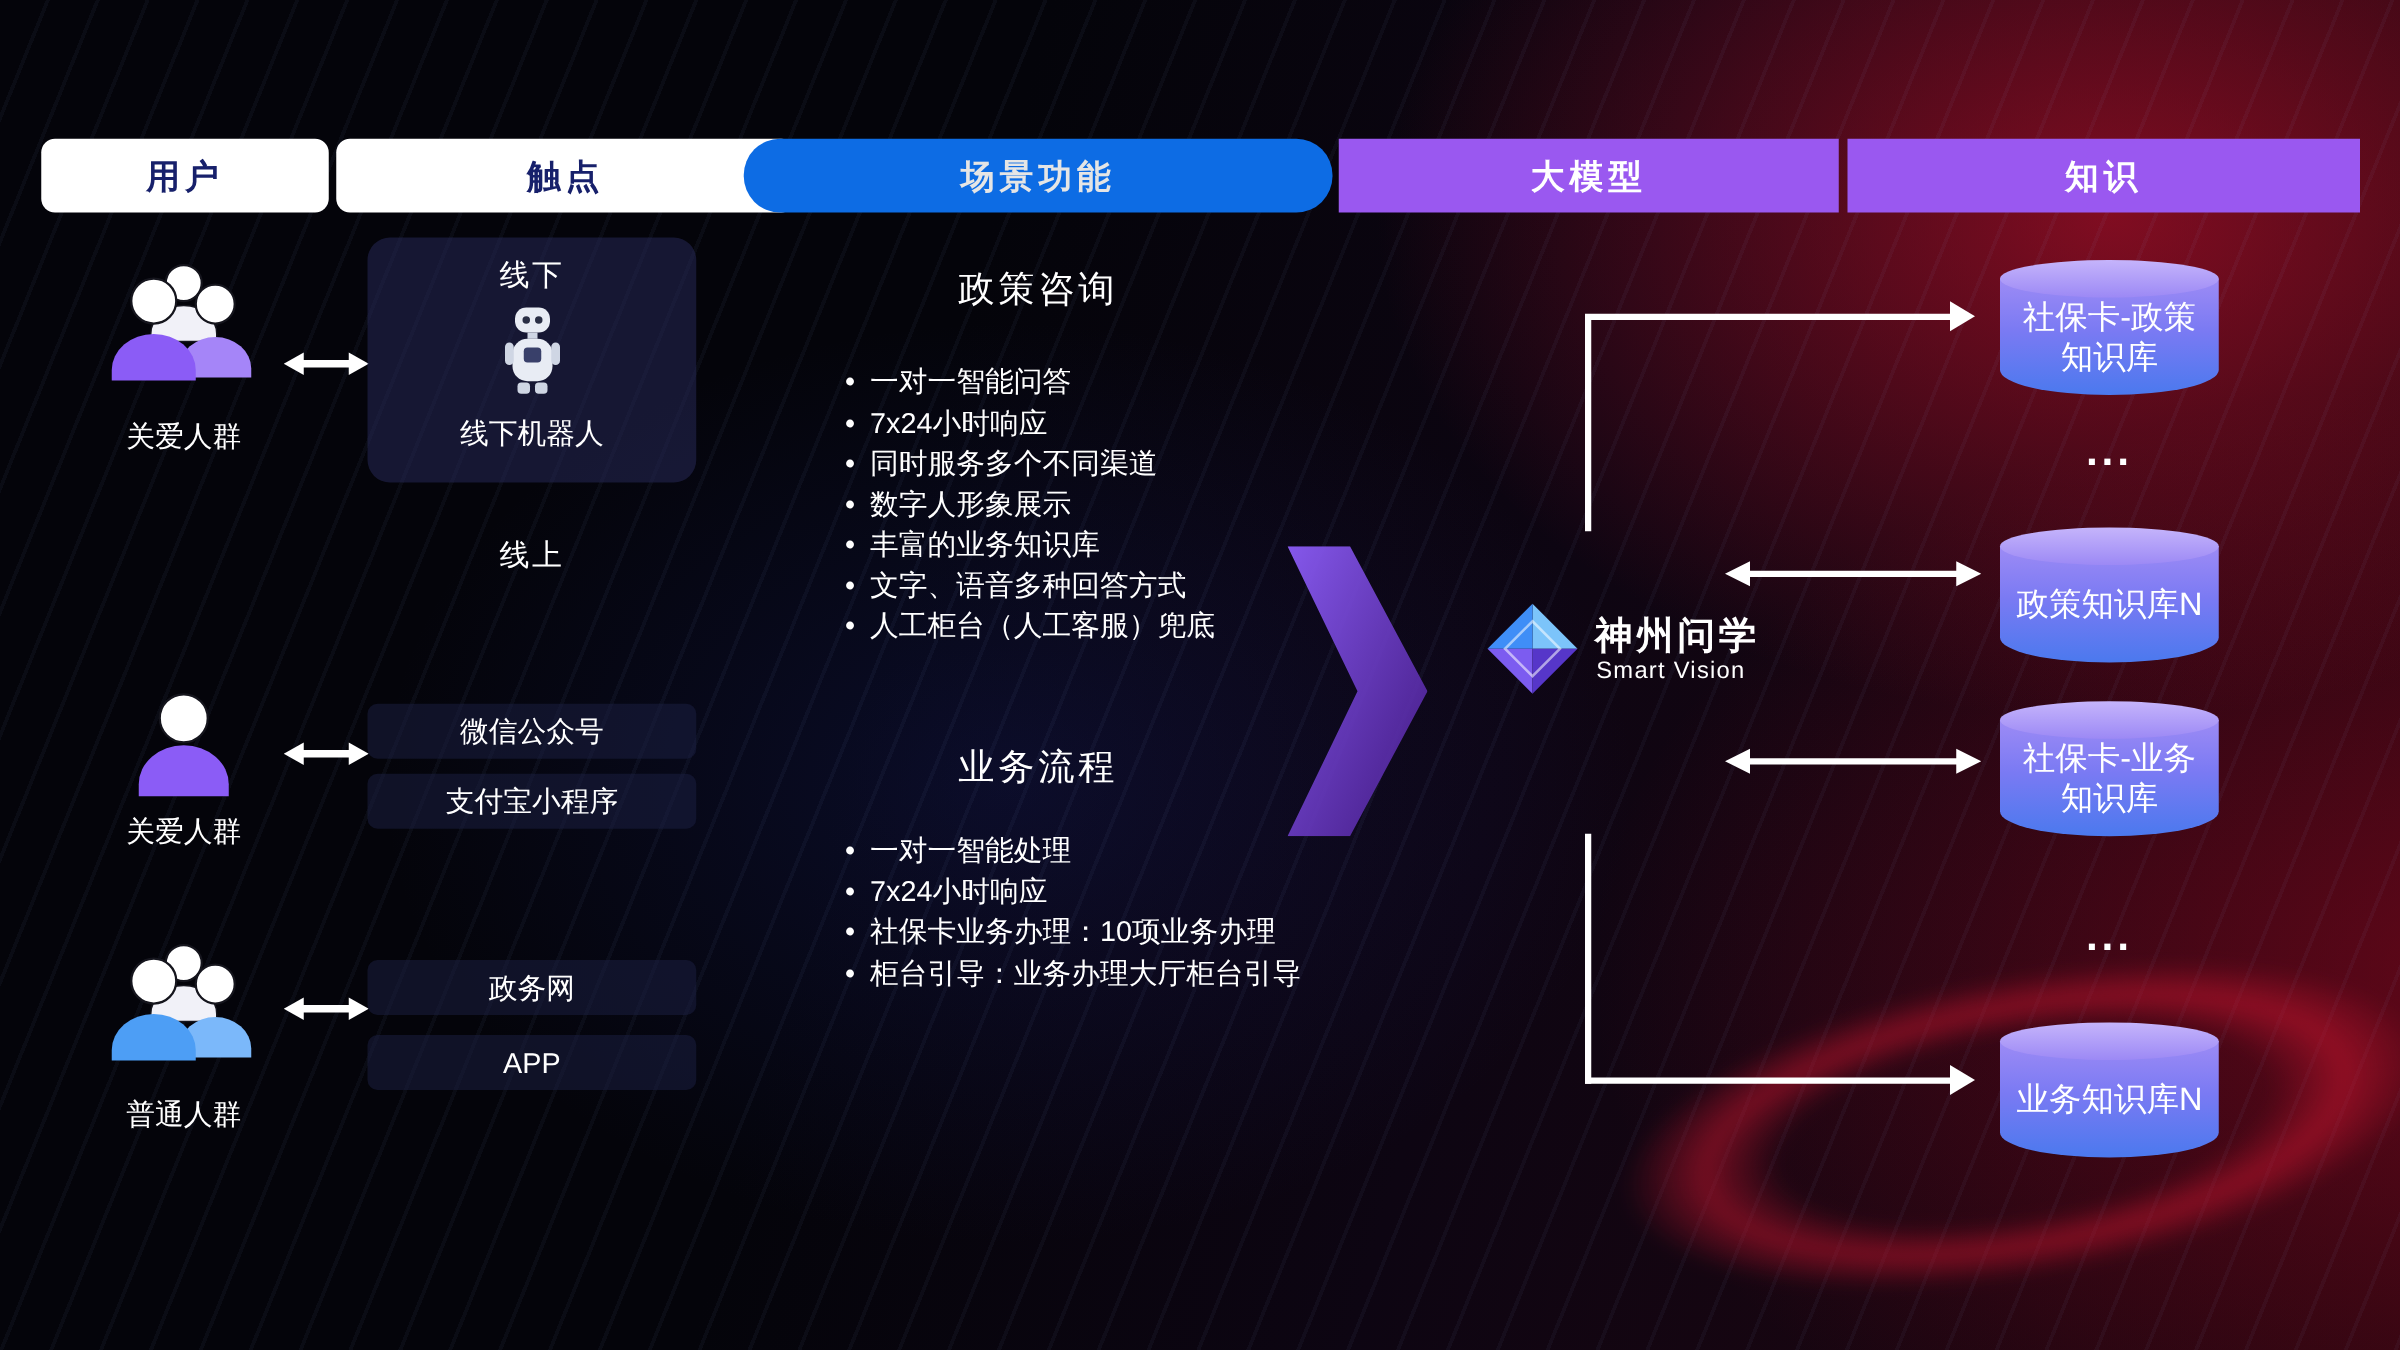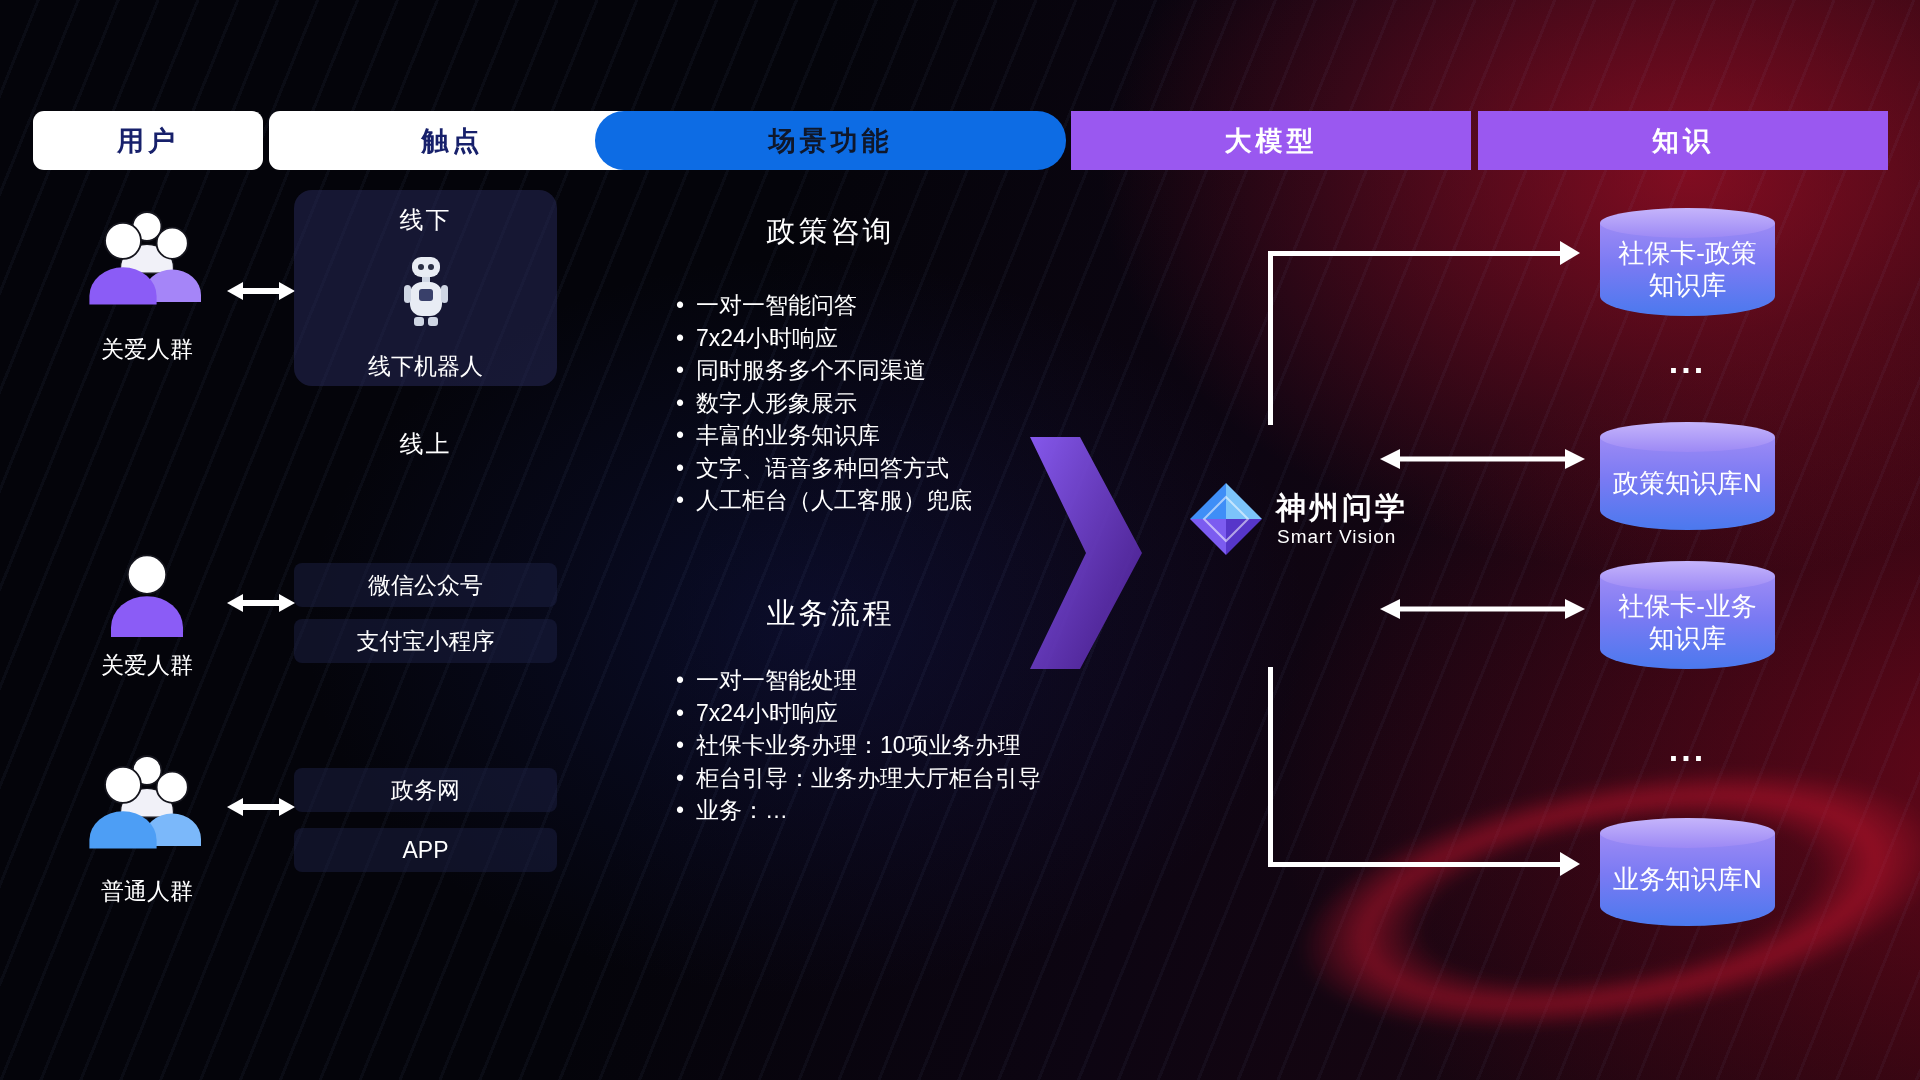--- a/index.html
+++ b/index.html
@@ -22,31 +22,31 @@
     background: radial-gradient(closest-side, rgba(190,15,40,0) 52%, rgba(205,22,48,.5) 68%, rgba(120,5,25,0) 86%);
     transform: rotate(-10deg); filter: blur(6px); pointer-events:none;
   }
 
   .hdr {
     position:absolute; top:111px; height:59px;
     display:flex; align-items:center; justify-content:center;
     font-size:27px; font-weight:bold; letter-spacing:4px;
   }
   .hdr.light { background:#ffffff; color:#17206b;border-radius:11px; }
-  .hdr.blue  { background:#0d6ce4; color:#0f172a;border-radius:29px; }
+  .hdr.blue  { background:#0d6ce4; color:#e5e5e5;border-radius:29px; }
   .hdr.purple{ background:#9a58f0; color:#ffffff; }
 
   .lbl { position:absolute; color:#fff; font-size:23px; text-align:center; }
   .sect-title { position:absolute; color:#fff; font-size:24px; text-align:center; letter-spacing:2px; }
 
   .tp-card {
     position:absolute; left:294px; top:190px; width:263px; height:196px;
     background:rgba(38,40,86,.55); border-radius:18px;
     display:flex; flex-direction:column; align-items:center; justify-content:space-between;
-    padding:14px 0 4px 0;
+    padding:14px 0 24px 0;
   }
   .tp-card .tp-title { color:#fff; font-size:24px; letter-spacing:2px; }
   .tp-card .tp-sub { color:#fff; font-size:23px; }
 
   .chan {
     position:absolute; left:294px; width:263px; height:44px;
     background:rgba(28,31,68,.5); border-radius:8px;
     display:flex; align-items:center; justify-content:center;
     color:#fff; font-size:23px;
   }
@@ -182,21 +182,20 @@
     <li>文字、语音多种回答方式</li>
     <li>人工柜台（人工客服）兜底</li>
   </ul>
 
   <div class="scen-title" style="top:594px;">业务流程</div>
   <ul class="scen-list" style="top:664px;">
     <li>一对一智能处理</li>
     <li>7x24小时响应</li>
     <li>社保卡业务办理：10项业务办理</li>
     <li>柜台引导：业务办理大厅柜台引导</li>
-    <li>业务：…</li>
   </ul>
 
   <div style="position:absolute; left:1030px; top:437px;">
     <svg width="112" height="232" viewBox="0 0 112 232">
       <defs>
         <linearGradient id="bigArrow" x1="0" y1="0" x2="1" y2="1">
           <stop offset="0" stop-color="#8b5cf6" stop-opacity="0.95"></stop>
           <stop offset="1" stop-color="#4c1d95" stop-opacity="0.85"></stop>
         </linearGradient>
       </defs>

